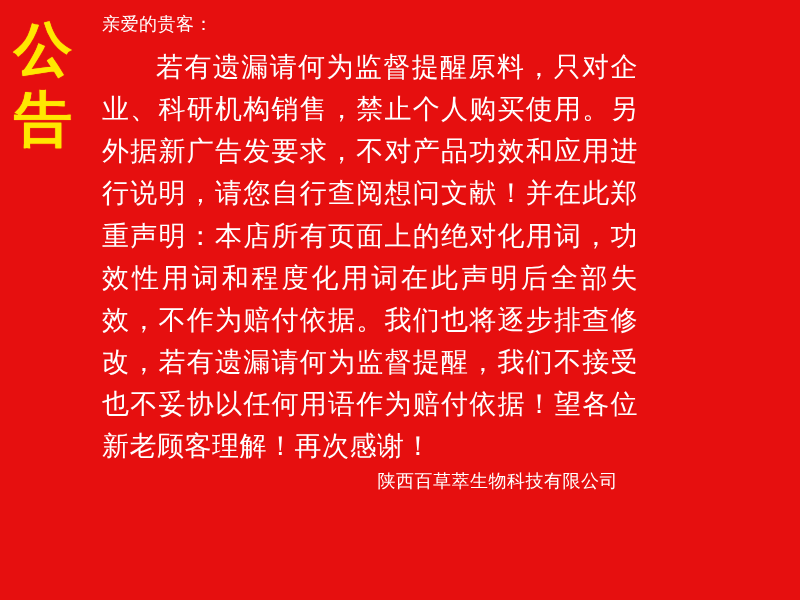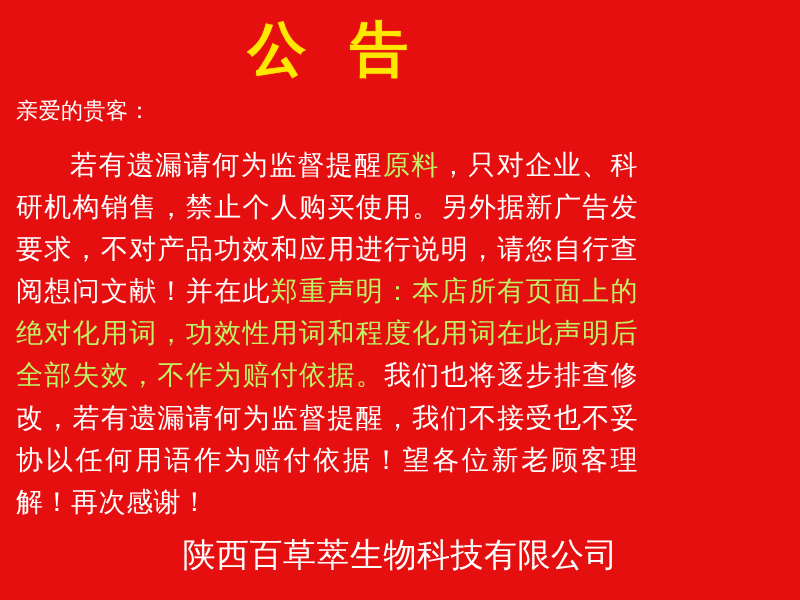--- a/index.html
+++ b/index.html
@@ -13,61 +13,60 @@
     font-family: "Liberation Sans", "DejaVu Sans", sans-serif;
     overflow: hidden;
   }
   .notice-page {
     width: 656px;
     height: 600px;
     box-sizing: border-box;
     background: #e60f0f;
     position: relative;
     display: flex;
-    flex-direction: column;
+    flex-direction: row;
   }
   .notice-title {
     text-align: center;
     color: #ffe800;
     font-size: 58px;
     font-weight: bold;
     letter-spacing: 14px;
     padding-top: 14px;
     padding-left: 14px;
     line-height: 1.2;
     text-shadow: 0 0 1px #ffe800;
   }
   .notice-body {
     padding: 10px 18px 0 16px;
     color: #ffffff;
     font-size: 27px;
     line-height: 1.56;
     letter-spacing: 0.5px;
   }
   .salutation {
-    margin: 0 0 16px 0;
-    font-size: 22px;
+    margin: 0 0 8px 0;
+    font-size: 18px;
     color: #ffffff;
   }
   .paragraph {
     margin: 0;
     text-indent: 54px;
     font-size: 27px;
     color: #ffffff;
     text-align: justify;
   }
   .hl {
-    color: #bef264;
+    color: #ffffff;
   }
   .signature {
-    margin-top: 6px;
     text-align: right;
     padding-right: 20px;
     color: #ffffff;
-    font-size: 33px;
+    font-size: 18px;
   }
 </style>
 </head>
 <body>
 
 <div class="notice-page">
 
   <div class="notice-title">公 告</div>
 
   <div class="notice-body">

